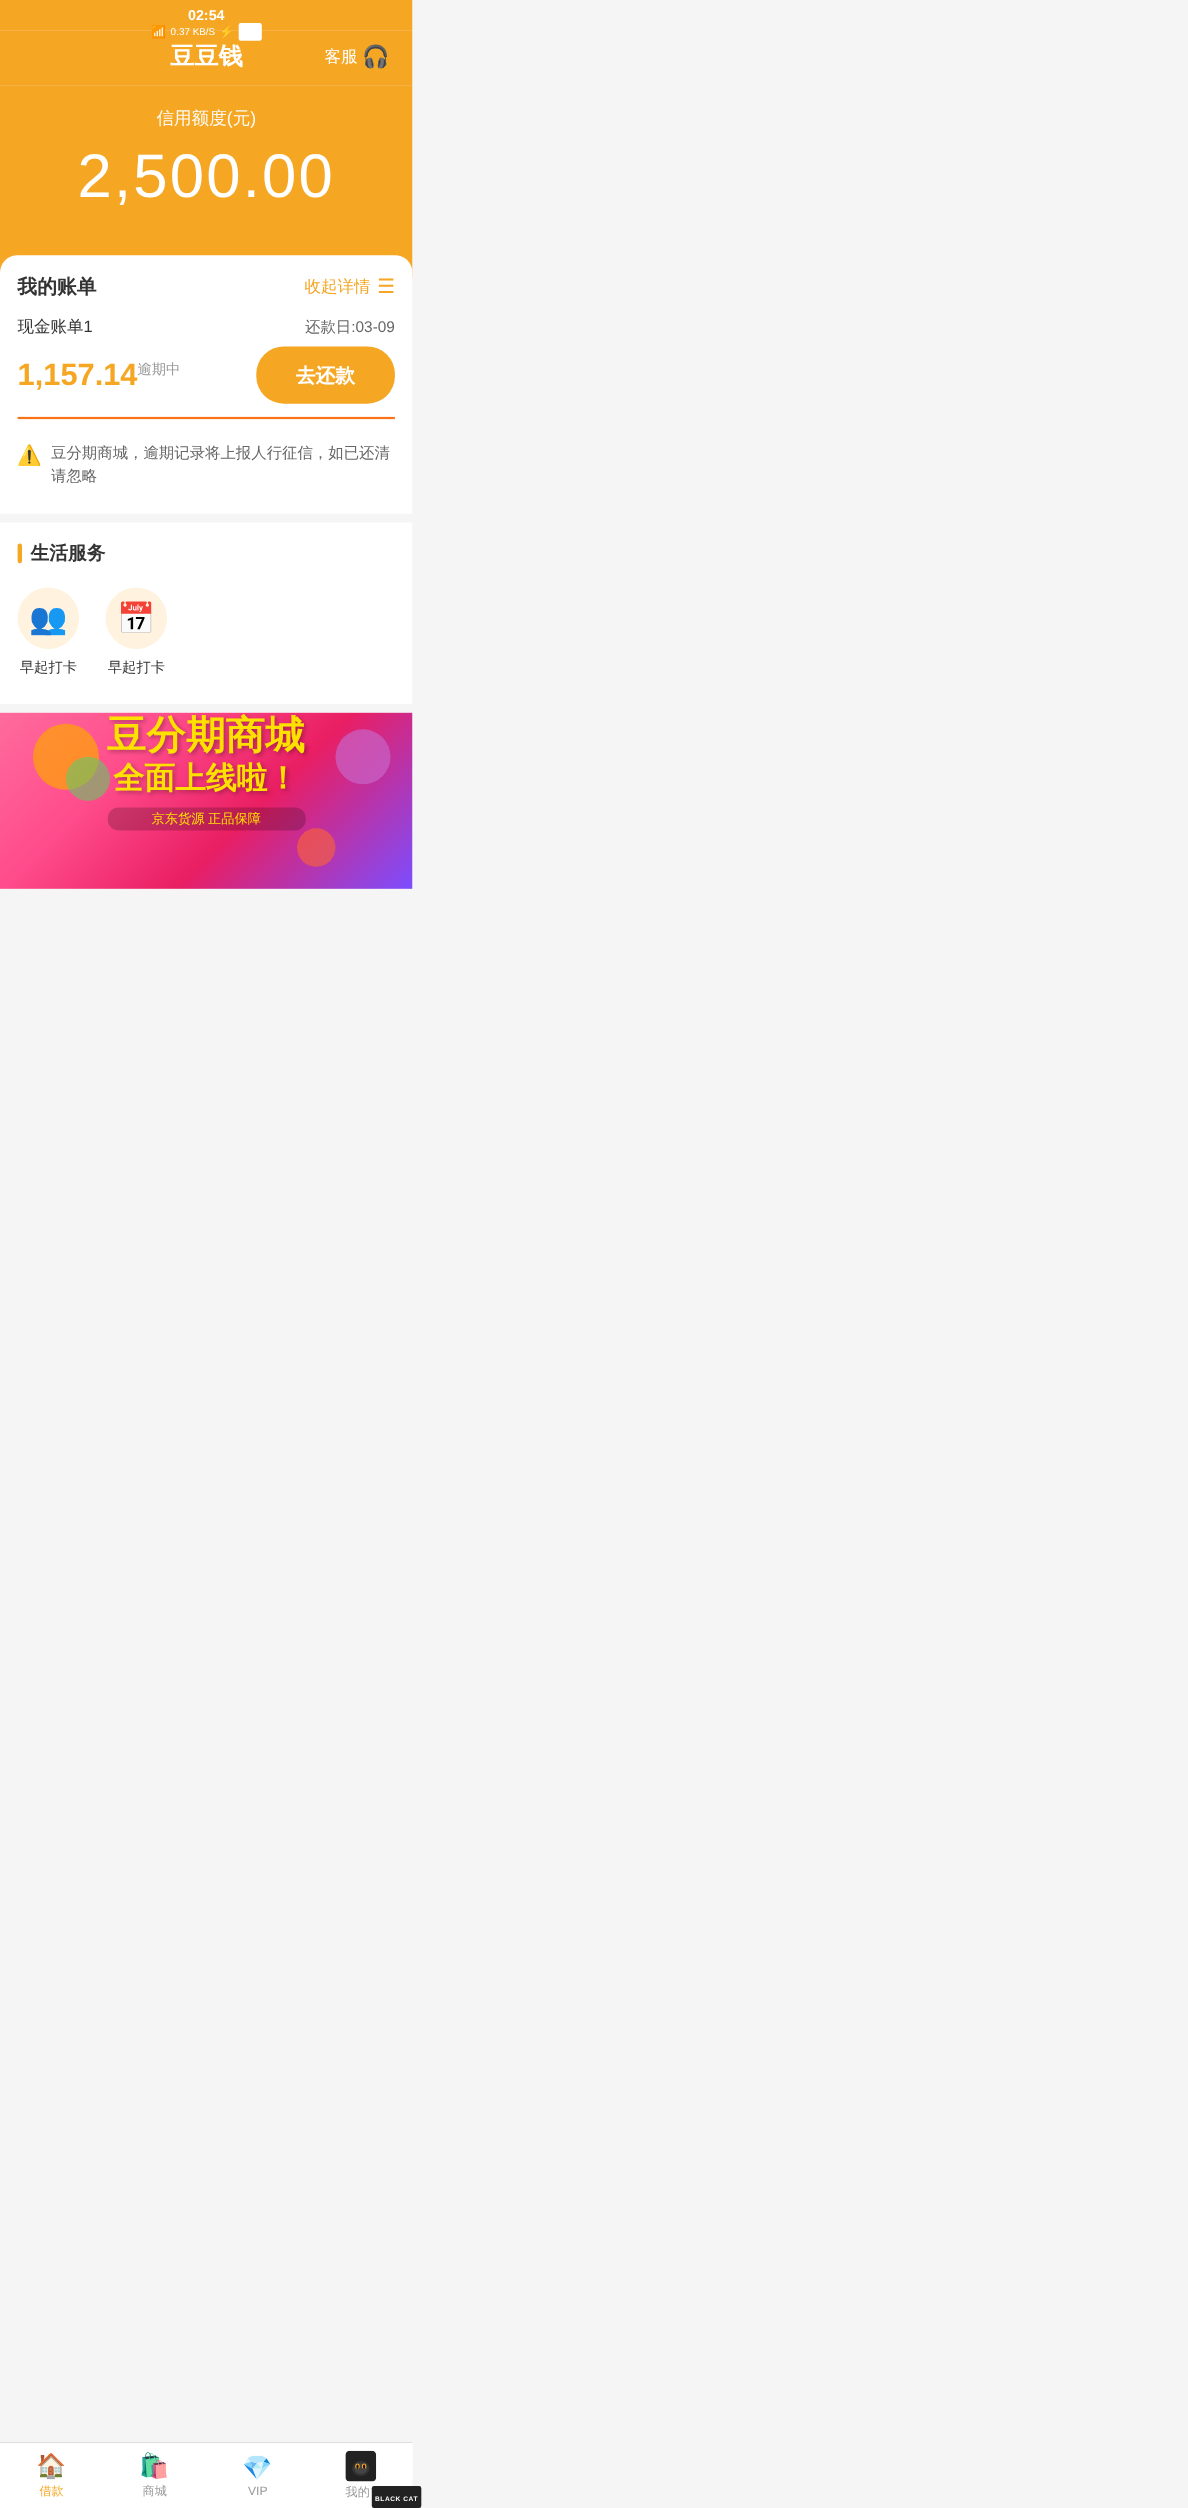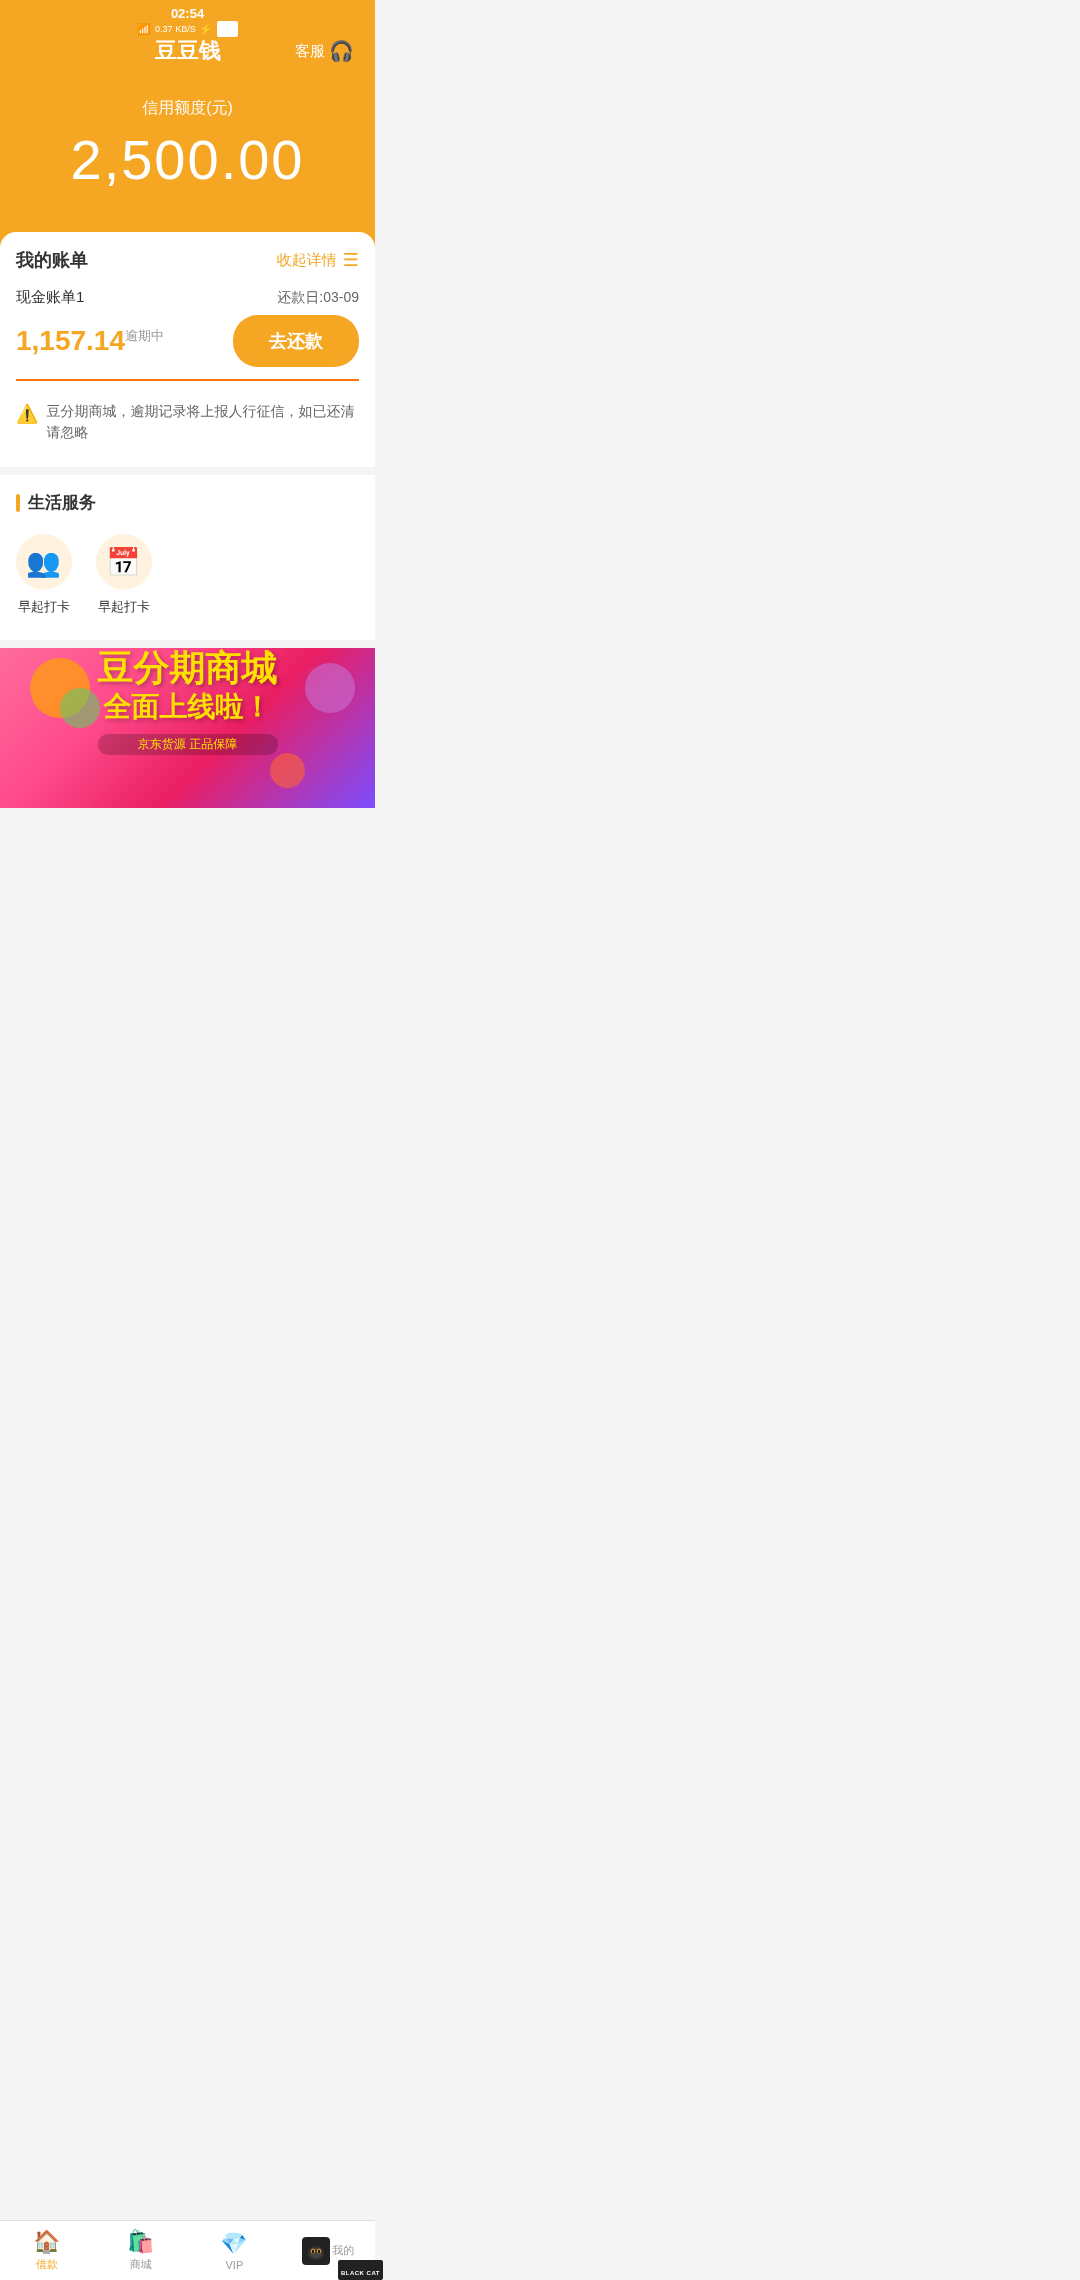--- a/index.html
+++ b/index.html
@@ -442,21 +442,21 @@
   </div>
   <div class="nav-item">
     <span class="nav-icon">🛍️</span>
     <span class="nav-label">商城</span>
   </div>
   <div class="nav-item">
     <span class="nav-icon">💎</span>
     <span class="nav-label">VIP</span>
   </div>
   <div class="nav-item" style="position:relative;">
-    <div style="display:flex;align-items:center;gap:2px;">
+    <div style="display:flex;flex-direction:column;align-items:flex-start;gap:2px;">
 
       <svg width="28" height="28" viewBox="0 0 28 28">
         <rect width="28" height="28" rx="4" fill="#222"></rect>
         <ellipse cx="14" cy="16" rx="8" ry="7" fill="#333"></ellipse>
         <ellipse cx="14" cy="16" rx="6" ry="5" fill="#444"></ellipse>
 
         <polygon points="7,10 5,4 10,8" fill="#222"></polygon>
         <polygon points="21,10 23,4 18,8" fill="#222"></polygon>
 
         <ellipse cx="11" cy="14" rx="2" ry="2.5" fill="#f5a623"></ellipse>

